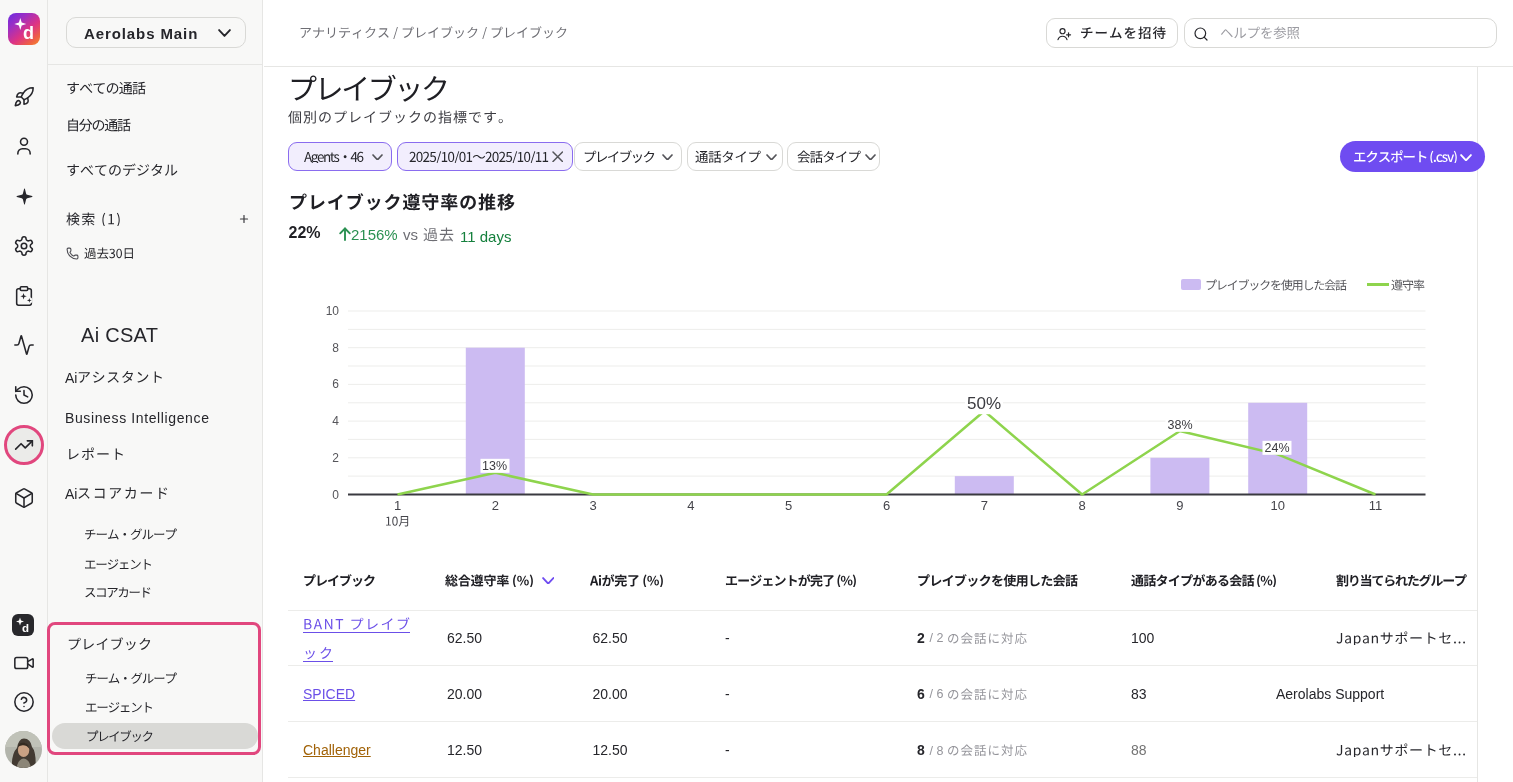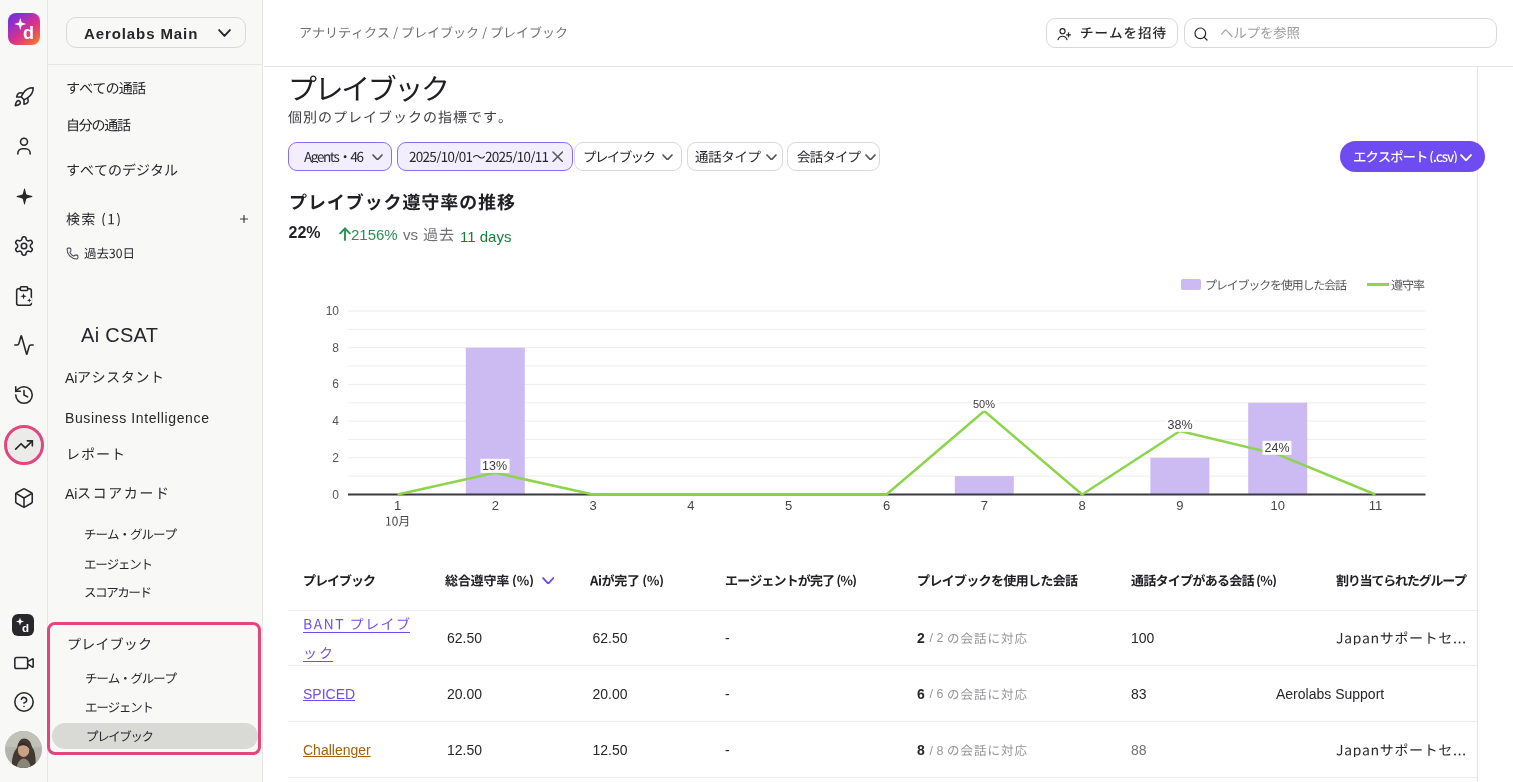--- a/index.html
+++ b/index.html
@@ -704,21 +704,21 @@
     <text x="1375.5" y="509.5" text-anchor="middle" font-family="Liberation Sans" font-size="13" fill="#45454b">11</text>
   </svg>
 <div class="jp" style="left:384.8px;top:515.0px;">
     <svg style="width:25.3px;height:12px;" viewBox="0 -880 2110 1000" fill="#45454b">
       <use href="#R0031" x="0"></use>
       <use href="#R0030" x="555"></use>
       <use href="#R6708" x="1110"></use>
     </svg>
   </div>
 <div class="lat" style="left:494.5px;top:465.5px;transform:translate(-50%,-50%);background:#fff;padding:0 2px;font-size:12.5px;color:#3b3b40;line-height:1.15">13%</div>
-<div class="lat" style="left:984px;top:404px;transform:translate(-50%,-50%);background:#fff;padding:0 2px;font-size:11px;color:#3b3b40;line-height:1.15">50%</div>
+<div class="lat" style="left:984px;top:404px;transform:translate(-50%,-50%);background:#fff;padding:0 2px;font-size:17px;color:#3b3b40;line-height:1.15">50%</div>
 <div class="lat" style="left:1180px;top:424.5px;transform:translate(-50%,-50%);background:#fff;padding:0 2px;font-size:12.5px;color:#3b3b40;line-height:1.15">38%</div>
 <div class="lat" style="left:1277px;top:448px;transform:translate(-50%,-50%);background:#fff;padding:0 2px;font-size:12.5px;color:#3b3b40;line-height:1.15">24%</div>
 <div class="jp" style="left:303px;top:573.5px;">
     <svg style="width:73.0px;height:13px;" viewBox="0 -880 5615 1000" fill="#1f1f24">
       <use href="#B30d7" x="0"></use>
       <use href="#B30ec" x="923"></use>
       <use href="#B30a4" x="1846"></use>
       <use href="#B30d6" x="2769"></use>
       <use href="#B30c3" x="3692"></use>
       <use href="#B30af" x="4615"></use>

